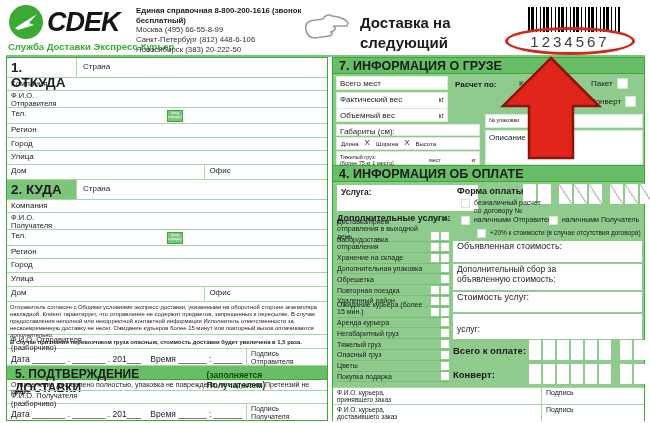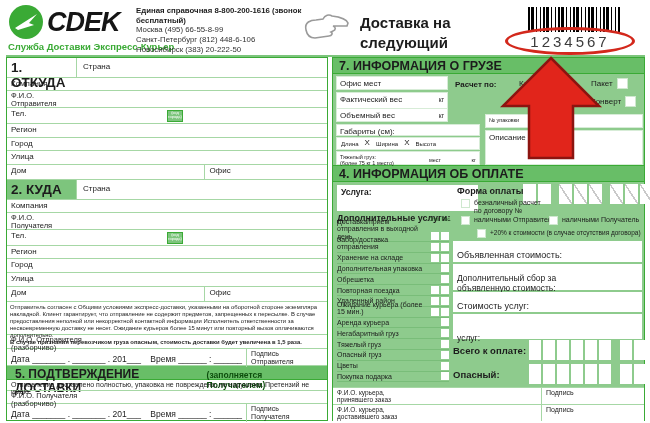--- a/index.html
+++ b/index.html
@@ -78,21 +78,21 @@
   .digits .gap{width:4px;}
   .opt{position:absolute;font-size:7px;display:flex;align-items:flex-start;gap:4px;line-height:1.15;}
   .addl{position:absolute;left:4px;top:31px;font-size:9px;font-weight:bold;}
   .minicols{position:absolute;left:96px;top:34px;font-size:5px;color:#225222;}
   .svclist{position:absolute;left:4px;top:43px;width:112px;}
   .svc{display:flex;align-items:flex-end;height:10.8px;border-bottom:1px solid #79bd79;font-size:7px;line-height:1.05;}
   .svc.tall{height:17px;}
   .svc .sl{flex:1;padding-bottom:1px;}
   .svc .sb{display:flex;gap:2px;padding-bottom:1px;}
   .cb{width:8px;height:8px;background:#fff;display:inline-block;}
-  .money{position:absolute;left:120px;width:189px;background:#fff;font-size:9px;padding:9px 4px;line-height:1.2;}
+  .money{position:absolute;left:120px;width:189px;background:#fff;font-size:9px;padding:0 4px;line-height:1.2;}
   .paybar{position:absolute;left:120px;display:flex;align-items:center;}
   .paybar .pl{font-size:9.5px;font-weight:900;width:76px;}
   .paybar .bx{display:flex;gap:2px;align-items:center;}
   .bx .d{width:12px;height:20px;background:#fff;}
   .bx .gap{width:5px;}
   .courier{position:absolute;left:0;width:311px;height:17px;background:#fff;border-top:1px solid var(--line);
     display:flex;font-size:6.5px;line-height:1.15;}
   .courier .cl{flex:1;padding:1px 4px;}
   .courier .cs{width:103px;border-left:1px solid var(--line);padding:1px 4px;font-size:7px;}
 </style>
@@ -222,21 +222,21 @@
       <span class="signcell">
         <span>Подпись</span><br><span>Получателя</span></span>
       </div>
   </div>
 
   <div class="rightcol">
 
     <div class="bar34">7. ИНФОРМАЦИЯ О ГРУЗЕ</div>
     <div class="s3body">
       <div class="wf" style="left:3px;top:2px;width:112px;height:14px">
-        <span>Офис мест</span></div>
+        <span>Всего мест</span></div>
       <div class="wf" style="left:3px;top:18px;width:112px;height:25px">
         <span>Фактический вес</span><span class="unit">кг</span></div>
       <div class="wf" style="left:3px;top:34px;width:112px;height:14px">
         <span>Объемный вес</span><span class="unit">кг</span></div>
       <div class="wf" style="left:3px;top:50px;width:144px;height:12px">
         <span>Габариты (см):</span></div>
       <div class="wf dims" style="left:3px;top:63px;width:144px;height:13px">
         <span>Длина</span>
           <b>X</b>
         <span>Ширина</span>
@@ -417,21 +417,21 @@
             <span class="d"></span>
             <span class="d"></span>
             <span class="d"></span>
             <span class="d"></span>
           <span class="gap"></span>
             <span class="d"></span>
             <span class="d"></span>
           </span>
         </div>
       <div class="paybar" style="top:182px">
-        <span class="pl">Опасный:</span>
+        <span class="pl">Конверт:</span>
         <span class="bx">
           <span class="d"></span>
             <span class="d"></span>
             <span class="d"></span>
             <span class="d"></span>
             <span class="d"></span>
             <span class="d"></span>
           <span class="gap"></span>
             <span class="d"></span>
             <span class="d"></span>

